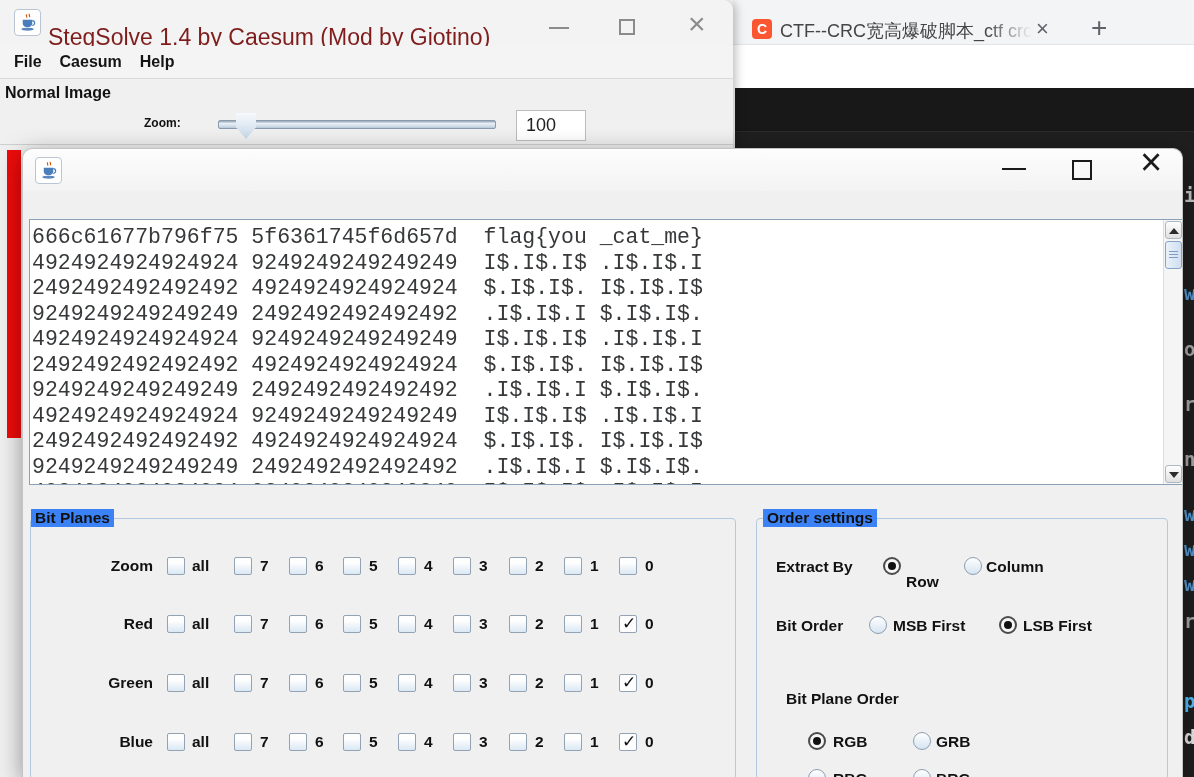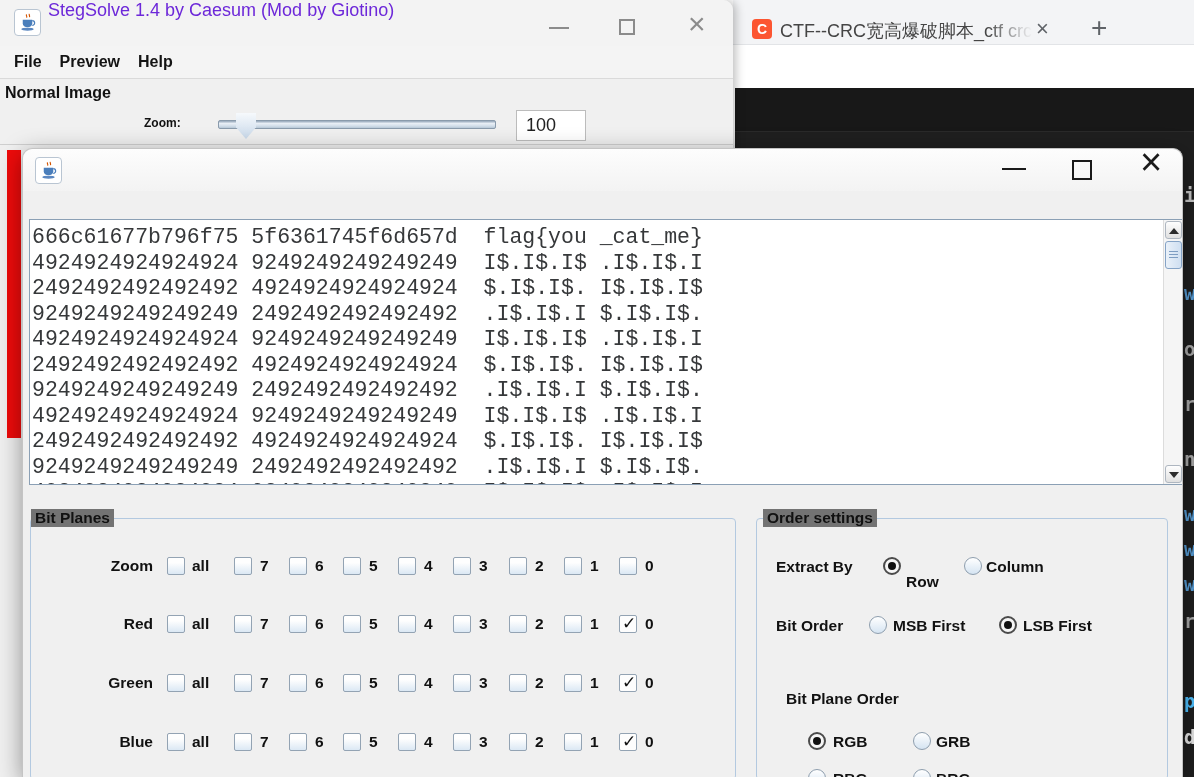--- a/index.html
+++ b/index.html
@@ -20,21 +20,21 @@
   #breadcrumb { position:absolute; left:4px; top:42px; width:455px; font-size:23px; color:var(--crumb,#9d9d9d); white-space:nowrap; }
   #breadcrumb .sep { margin:0 10px; color:#8a8a8a; }
   #right-fragments span { position:absolute; left:449px; font-family:"DejaVu Sans Mono", monospace; font-size:19px; font-weight:bold; }
 
   
   #main-window { position:absolute; left:0; top:0; width:733px; height:777px; background:#f0f0f0;
                  border-radius:0 10px 0 0; box-shadow:3px 0 10px rgba(0,0,0,.25); }
   #mw-titlebar { position:absolute; left:0; top:0; width:733px; height:46px; background:#f3f3f3; border-radius:0 10px 0 0; }
   .icon-box { display:inline-block; width:27px; height:27px; background:#fff; border:1px solid #b9c5d2; border-radius:4px; text-align:center; }
   #mw-icon { position:absolute; left:14px; top:9px; }
-  #mw-title { position:absolute; left:48px; top:0; font-size:18px; color:#6d28d9; }
+  #mw-title { position:absolute; left:48px; top:24px; font-size:23px; color:#7f1d1d; }
   .ctl-min  { display:inline-block; width:20px; border-top:2px solid currentColor; }
   .ctl-max  { display:inline-block; width:16px; height:16px; border:2px solid currentColor; }
   .ctl-x    { font-size:30px; font-weight:300; line-height:20px; }
   #mw-min { position:absolute; left:549px; top:27px; color:#8b8b8b; }
   #mw-max { position:absolute; left:619px; top:19px; color:#8b8b8b; }
   #mw-close { position:absolute; left:688px; top:14px; color:#8b8b8b; }
   #mw-menubar { position:absolute; left:0; top:46px; width:733px; height:33px; background:#f4f4f4;
                 border-bottom:1px solid #dadada; display:flex; gap:18px; padding-left:14px; align-items:center; }
   #mw-menubar .menu-item { font-size:16px; font-weight:600; color:#141414; }
   #mode-label { position:absolute; left:5px; top:84px; font-size:16px; font-weight:bold; color:#111; }
@@ -72,21 +72,21 @@
   .tri-down { position:absolute; left:3px; top:6px; width:0; height:0; border-left:5px solid transparent;
               border-right:5px solid transparent; border-top:6px solid #2b2b2b; }
   #sb-thumb { position:absolute; left:1px; top:21px; width:17px; height:28px; background:linear-gradient(90deg,#eaf1f9,#cfdff1);
               border:1px solid #85a3c6; border-radius:3px; }
   #sb-thumb::after { content:""; position:absolute; left:3px; top:9px; width:9px; height:9px;
               background:repeating-linear-gradient(#7e9dc2 0 1px, transparent 1px 3px); }
 
   .fieldset { position:absolute; border:1px solid var(--groupline,#b3c9e0); border-radius:4px; }
   #bp-box { left:7px; top:369px; width:706px; height:262px; }
   #os-box { left:733px; top:369px; width:412px; height:262px; }
-  .legend { position:absolute; font-size:15.5px; font-weight:bold; color:#111; background:#737373; padding:0 4px; line-height:18px; }
+  .legend { position:absolute; font-size:15.5px; font-weight:bold; color:#111; background:#3b82f6; padding:0 4px; line-height:18px; }
   #bp-legend { left:8px; top:360px; }
   #os-legend { left:740px; top:360px; }
 
   .bp-label { position:absolute; width:70px; text-align:right; font-size:15.5px; font-weight:bold; color:#111; line-height:18px; }
   .cb { position:absolute; width:18px; height:18px; border:1px solid #93a3b3; border-radius:2px;
         background:linear-gradient(#fefefe 30%,#dbe8f4); }
   .cb.checked { background:#fdfdfd; }
   .cb.checked::after { content:var(--check,"\2713"); font-family:"DejaVu Sans", sans-serif; position:absolute;
         left:2px; top:-3px; font-size:17px; font-weight:bold; color:#111; }
   .cb-label { position:absolute; font-size:15.5px; font-weight:bold; color:#111; line-height:18px; }
@@ -136,21 +136,21 @@
         <ellipse cx="10" cy="17" rx="6.5" ry="1.6" fill="#5b87c0"></ellipse>
       </svg>
     </span>
     <span id="mw-title">StegSolve 1.4 by Caesum (Mod by Giotino)</span>
     <span id="mw-min" class="ctl-min"></span>
     <span id="mw-max" class="ctl-max"></span>
     <span id="mw-close" class="ctl-x">×</span>
   </div>
   <div id="mw-menubar">
       <span class="menu-item">File</span>
-      <span class="menu-item">Preview</span>
+      <span class="menu-item">Caesum</span>
       <span class="menu-item">Help</span>
     </div>
   <div id="mode-label">Normal Image</div>
   <div id="zoom-label">Zoom:</div>
   <div id="zoom-track"></div>
   <div id="zoom-thumb"></div>
   <div id="zoom-value">100</div>
   <div id="toolbar-divider"></div>
   <div id="red-image"></div>
 </div>

